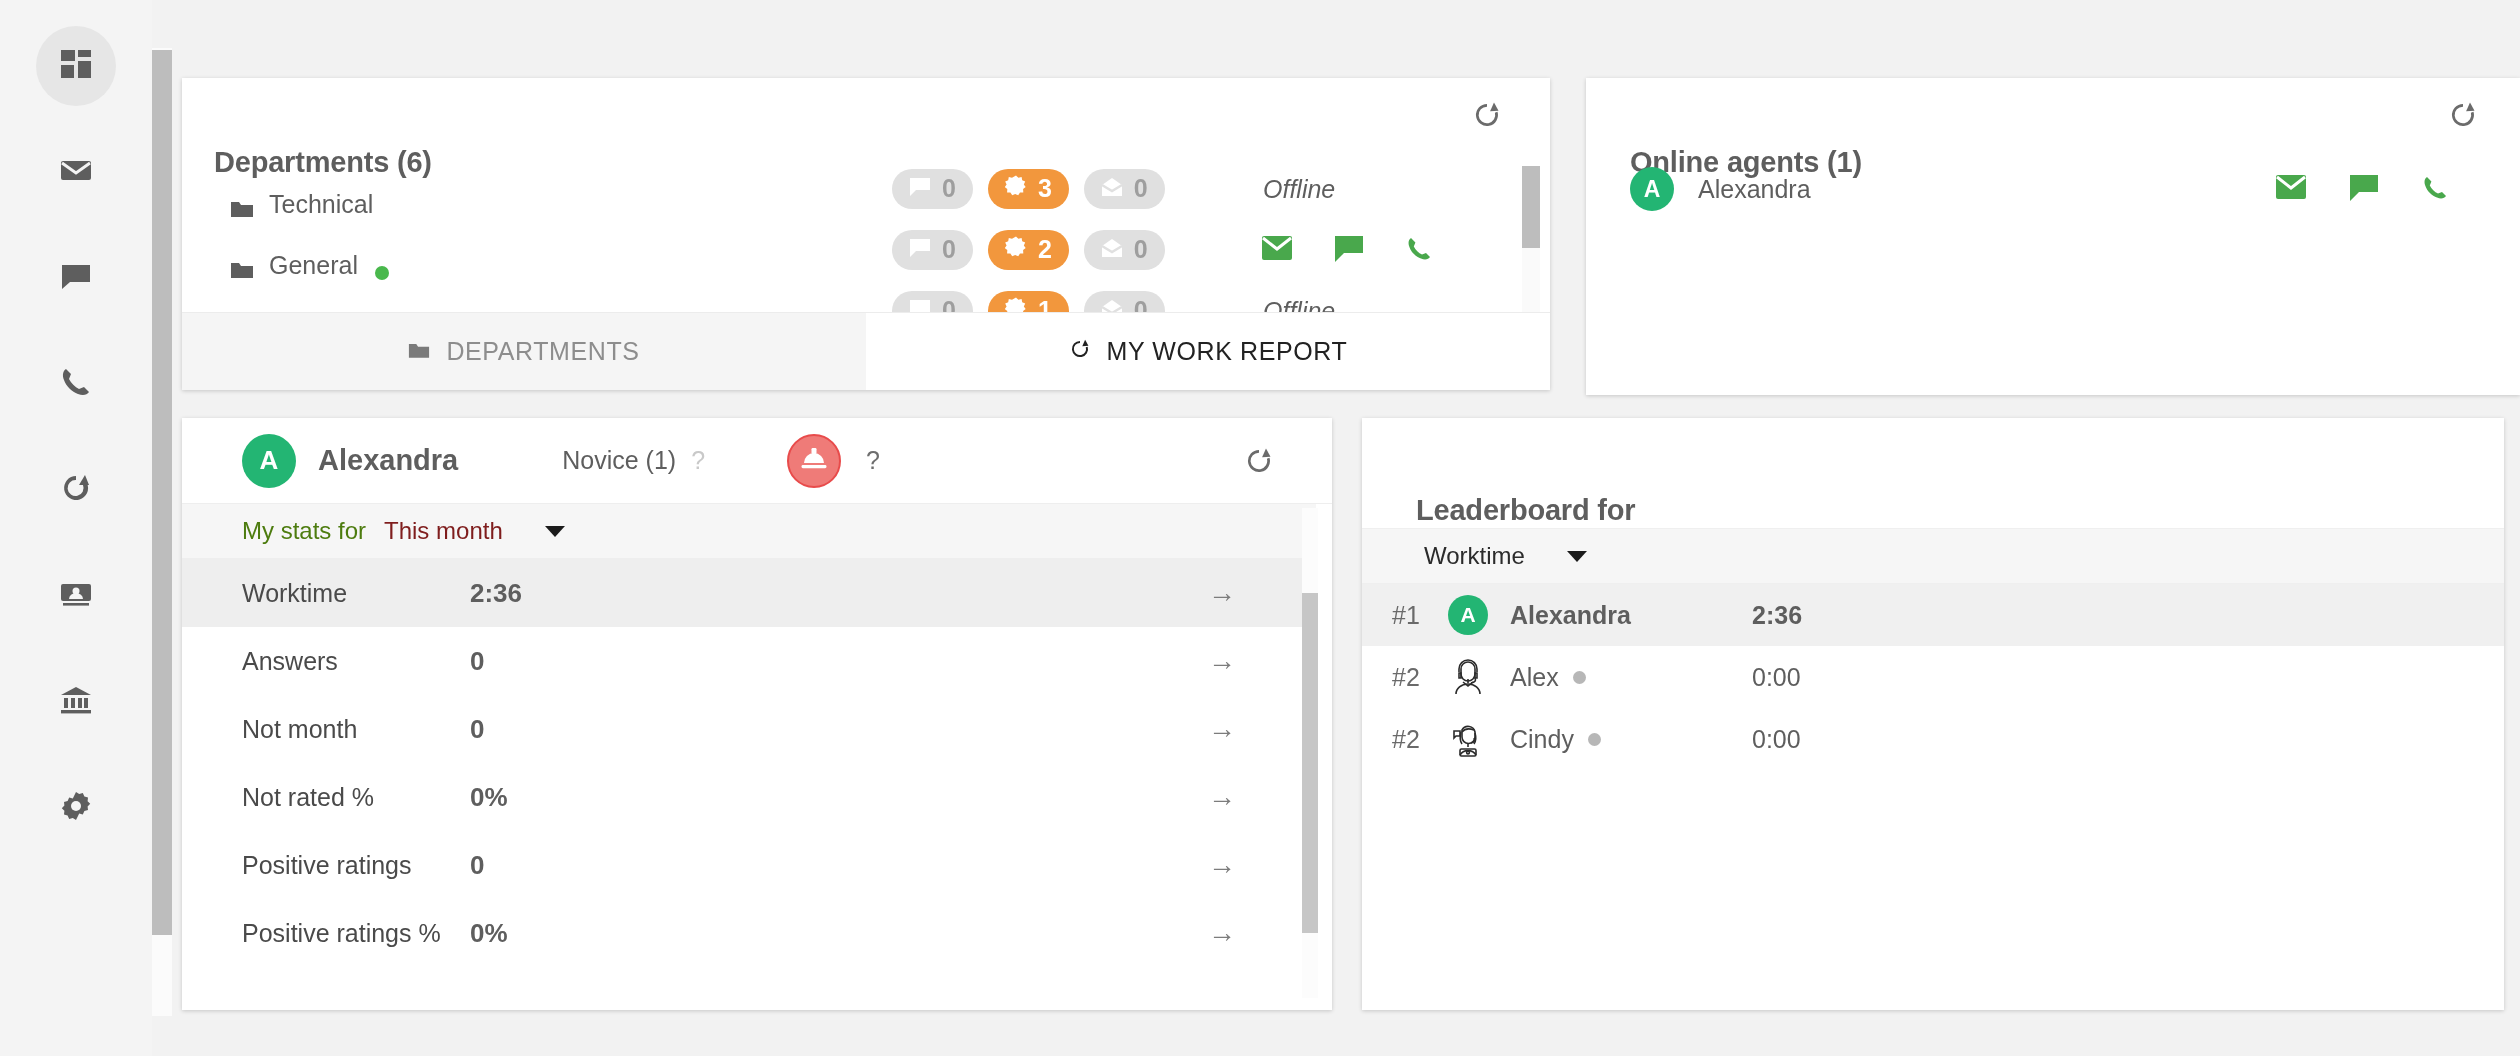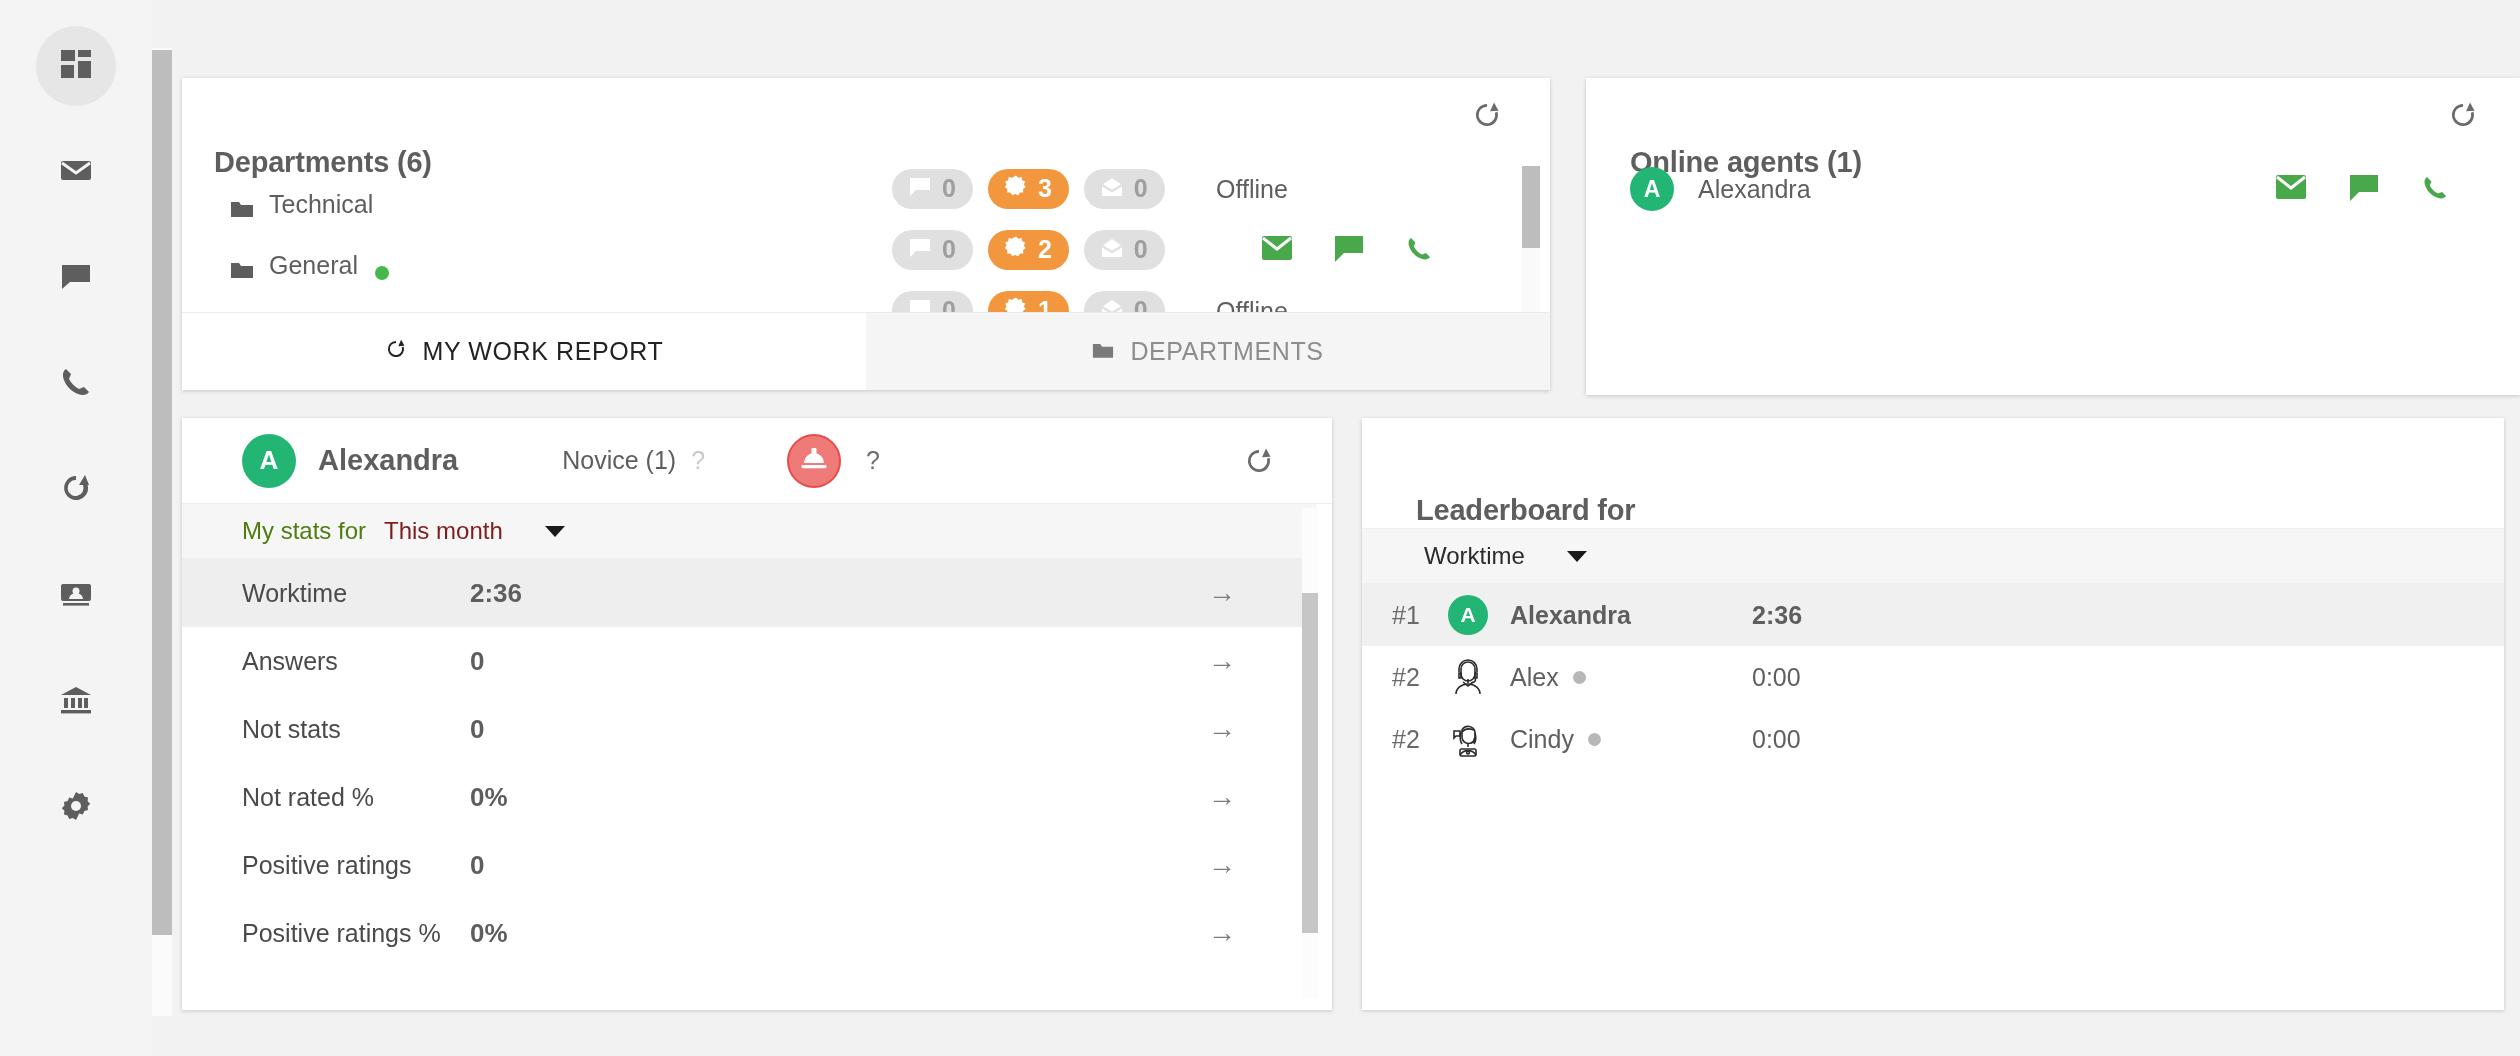--- a/index.html
+++ b/index.html
@@ -98,24 +98,25 @@
     height: 40px; min-width: 78px;
     border-radius: 20px;
     padding: 0 17px;
     font-size: 25px; font-weight: bold;
   }
   .badge.gray { background: #e0e0e0; color: #9e9e9e; }
   .badge.gray svg { fill: #ffffff; }
   .badge.orange { background: #f2973d; color: #ffffff; }
   .badge.orange svg { fill: #ffffff; }
   .dept-status {
-    position: absolute; left: 1034px; top: 50%;
+    position: absolute; left: 1081px; top: 50%;
     transform: translateY(-50%);
     font-size: 25px; color: #5e5e5e;
     white-space: nowrap;
+    font-style: italic;
   }
   .dept-actions {
     position: absolute; left: 1080px; top: 50%;
     transform: translateY(-50%);
     display: flex; gap: 43px;
   }
   .dept-actions .act { cursor: pointer; }
   .dept-actions svg { fill: #49a84c; display:block; }
 
   #dept-scroll-track {
@@ -549,36 +550,36 @@
       </span>
       <span class="dept-status">Offline</span>
     </div>
 
   </div>
 
   <div id="dept-scroll-track"></div>
   <div id="dept-scroll-thumb"></div>
 
   <div id="dept-tabs">
+    <div class="tab inactive">
+      <span>
+        <svg width="22" height="19" viewBox="0 0 24 20">
+            <path d="M1 3 h8 l2 3 h12 v12 h-22 z"></path>
+          </svg>
+      </span>
+      <span>DEPARTMENTS</span>
+    </div>
     <div class="tab active">
       <span>
         <svg width="22" height="22" viewBox="0 0 30 30">
           <path d="M15 4 a11 11 0 1 0 10.5 7.8 l-2.6 0.9 A8.3 8.3 0 1 1 15 6.7 z"></path>
           <path d="M22 2.5 l4.5 8.2 l-8.4 0.6 z"></path>
         </svg>
       </span>
       <span>MY WORK REPORT</span>
-    </div>
-    <div class="tab inactive">
-      <span>
-        <svg width="22" height="19" viewBox="0 0 24 20">
-            <path d="M1 3 h8 l2 3 h12 v12 h-22 z"></path>
-          </svg>
-      </span>
-      <span>DEPARTMENTS</span>
     </div>
   </div>
 </div>
 
 <div class="card" id="online-agents-card">
   <div class="card-title" id="online-agents-title">Online agents (1)</div>
 
   <div class="refresh-btn" id="online-agents-refresh">
     <span>
       <svg width="30" height="30" viewBox="0 0 30 30">
@@ -650,21 +651,21 @@
       <span class="stat-label">Worktime</span>
       <span class="stat-value">2:36</span>
       <span class="stat-arrow">→</span>
     </div>
     <div class="stat-row">
       <span class="stat-label">Answers</span>
       <span class="stat-value">0</span>
       <span class="stat-arrow">→</span>
     </div>
     <div class="stat-row">
-      <span class="stat-label">Not stats</span>
+      <span class="stat-label">Not month</span>
       <span class="stat-value">0</span>
       <span class="stat-arrow">→</span>
     </div>
     <div class="stat-row">
       <span class="stat-label">Not rated %</span>
       <span class="stat-value">0%</span>
       <span class="stat-arrow">→</span>
     </div>
     <div class="stat-row">
       <span class="stat-label">Positive ratings</span>

